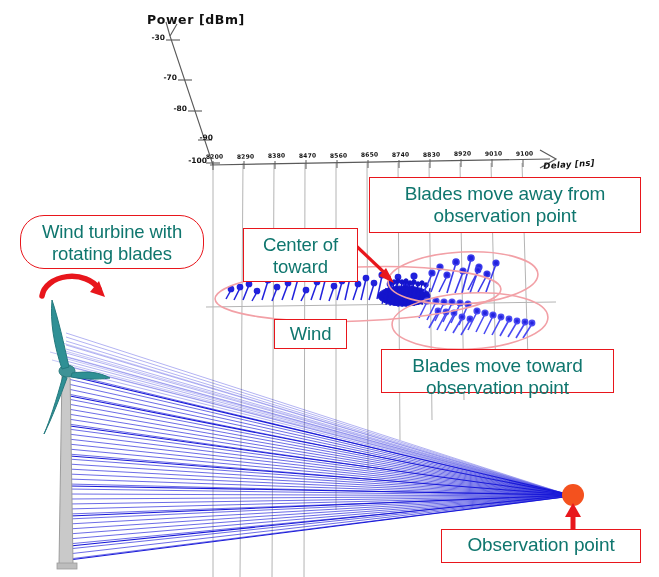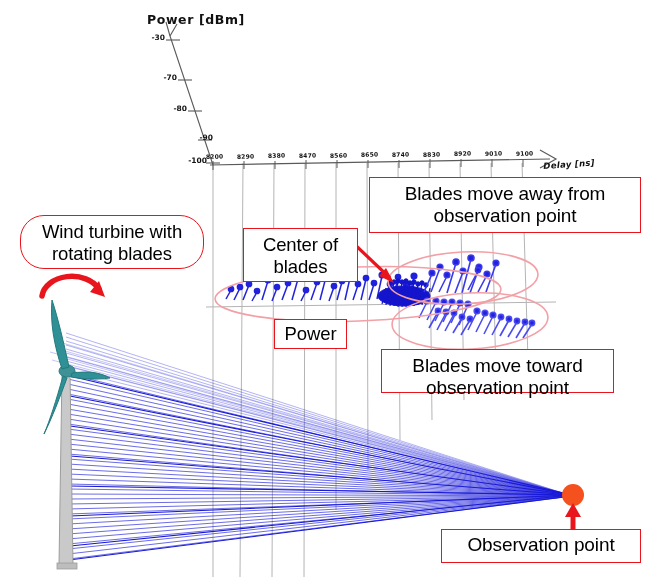--- a/index.html
+++ b/index.html
@@ -10,21 +10,21 @@
     overflow:hidden;
     position:relative;
   }
   #stage{position:absolute;left:0;top:0;width:659px;height:577px;}
   svg.layer{position:absolute;left:0;top:0;width:659px;height:577px;overflow:visible;}
 
   .callout{
     position:absolute;
     border:1.6px solid #e8161c;
     background:#ffffff;
-    color:#000000;
+    color:#0f766e;
     text-align:center;
     line-height:1.18;
     box-sizing:border-box;
     letter-spacing:-0.1px;
   }
   .callout span{display:block;}
 
   .c-wind{left:20px;  top:215px; width:184px; height:54px; font-size:18.5px; padding-top:5px;border-radius:24px;}
   .c-center{left:243px; top:228px; width:115px; height:54px; font-size:18.5px; padding-top:5px;}
   .c-mast{left:274px; top:319px; width:73px;  height:30px; font-size:18.5px; padding-top:3px;}
@@ -395,25 +395,25 @@
     </g>
   </svg>
 
   <div class="callout c-wind">
     <span>Wind turbine with</span>
     <span>rotating blades</span>
   </div>
 
   <div class="callout c-center">
     <span>Center of</span>
-    <span>blades</span>
+    <span>toward</span>
   </div>
 
   <div class="callout c-mast">
-    <span>Power</span>
+    <span>Wind</span>
   </div>
 
   <div class="callout c-away">
     <span>Blades move away from</span>
     <span>observation point</span>
   </div>
 
   <div class="callout c-toward">
     <span>Blades move toward</span>
     <span>observation point</span>

